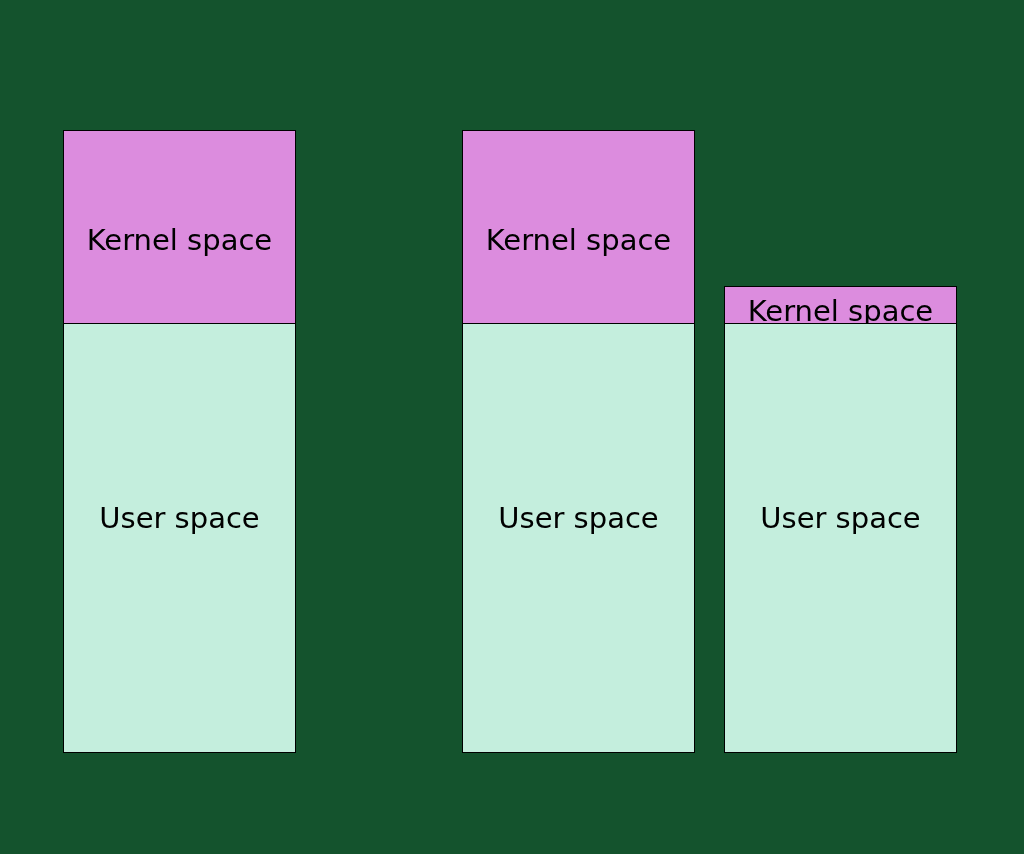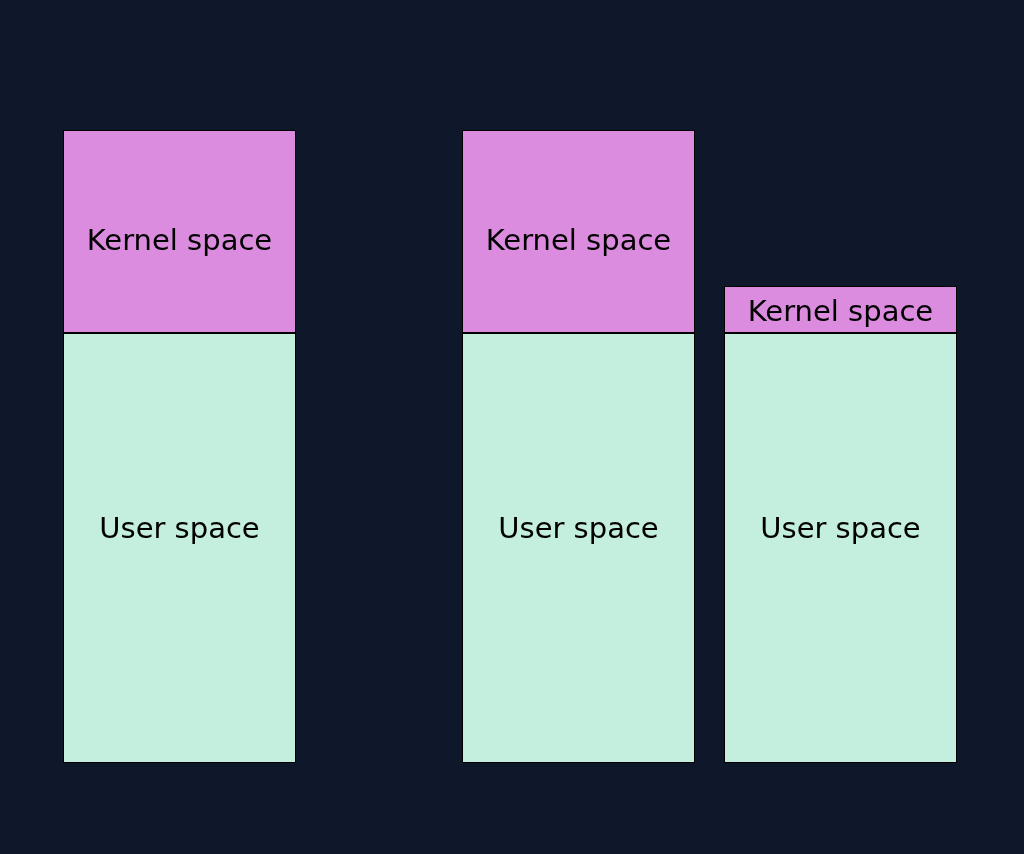--- a/index.html
+++ b/index.html
@@ -4,21 +4,21 @@
 <style>
   html, body {
     margin: 0;
     padding: 0;
     background: #000000;
   }
   .stage {
     position: relative;
     width: 1024px;
     height: 854px;
-    background: #0f172a;
+    background: #14532d;
     overflow: hidden;
     font-family: "DejaVu Sans", "Liberation Sans", sans-serif;
   }
   .rect {
     position: absolute;
     box-sizing: border-box;
     border: 1.5px solid #000000;
   }
   .kernel { background: #DC8CDE; }
   .user   { background: #C4EEDD; }
@@ -40,21 +40,21 @@
 
   
   .kernel-tall { top: 130px; height: 203px; }
   .kernel-tall .lbl { top: 109px; }
 
   
   .kernel-short { top: 286px; height: 47px; }
   .kernel-short .lbl { top: 24px; }
 
   
-  .user-block { top: 333px; height: 430px; }
+  .user-block { top: 323px; height: 430px; }
   .user-block .lbl { top: 194px; }
 </style>
 </head>
 <body>
 
 <div class="stage">
 
   <div class="rect kernel col1 kernel-tall" style="background-color: rgb(220, 140, 222);">
     <span class="lbl">Kernel space</span>
   </div>

